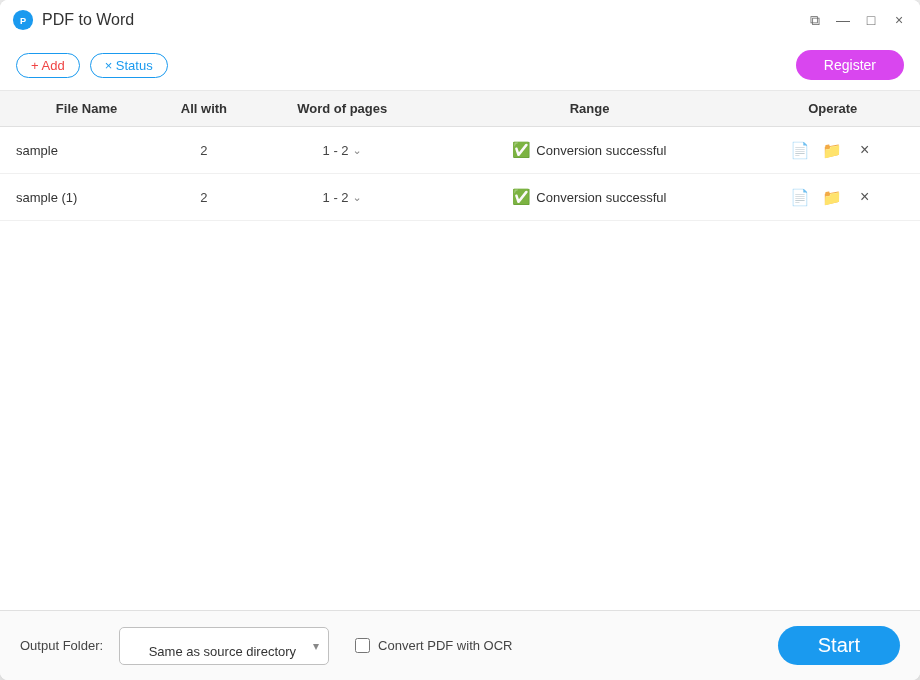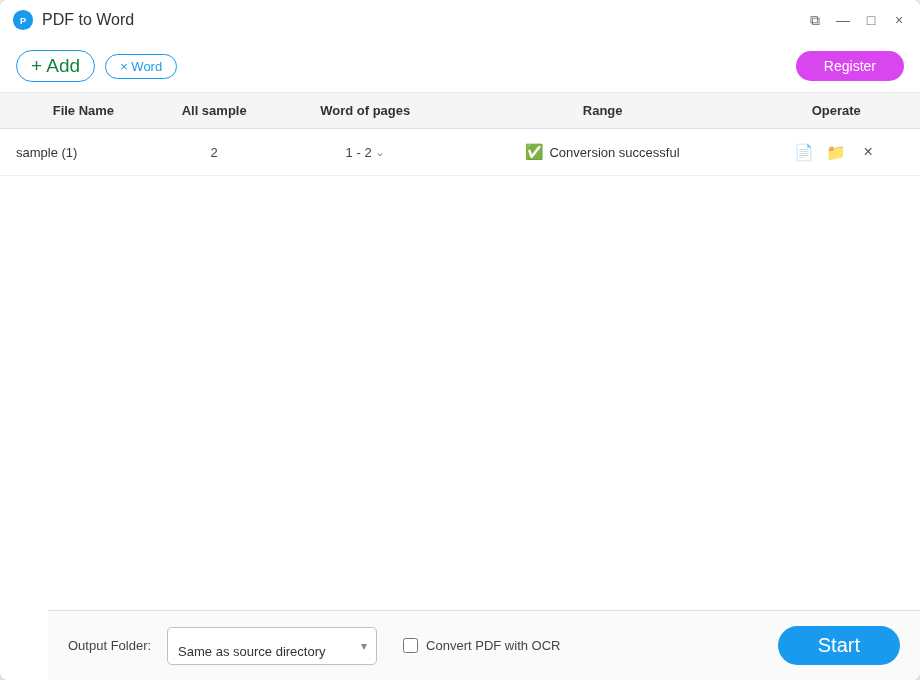--- a/index.html
+++ b/index.html
@@ -74,22 +74,22 @@
       background: #fff;
       gap: 10px;
     }
     .btn-add {
       display: flex;
       align-items: center;
       gap: 4px;
       border: 1.5px solid #1a9aef;
       border-radius: 20px;
       background: #fff;
-      color: #15803d;
-      font-size: 19px;
+      color: #ef4444;
+      font-size: 13px;
       padding: 4px 14px;
       cursor: pointer;
       font-weight: 500;
     }
     .btn-clear {
       display: flex;
       align-items: center;
       gap: 4px;
       border: 1.5px solid #1a9aef;
       border-radius: 20px;
@@ -189,21 +189,20 @@
     
     .footer {
       border-top: 1px solid #e0e0e0;
       background: #fafafa;
       padding: 14px 20px;
       display: flex;
       align-items: center;
       gap: 16px;
       flex-shrink: 0;
       height: 70px;
-      margin-left: 48px;
     }
     .output-label {
       font-size: 13px;
       color: #444;
       font-weight: 500;
       white-space: nowrap;
     }
     .select-wrapper {
       position: relative;
       display: inline-flex;
@@ -213,20 +212,21 @@
       border: 1.5px solid #c0c0c0;
       border-radius: 5px;
       padding: 16px 32px 5px 10px;
       font-size: 13px;
       color: #333;
       background: #fff;
       cursor: pointer;
       min-width: 210px;
       outline: none;
       appearance: none;
+      text-align: right;
       -webkit-appearance: none;
     }
     .select-chevron {
       position: absolute;
       right: 10px;
       pointer-events: none;
       color: #888;
       font-size: 12px;
     }
     .ocr-section {
@@ -274,38 +274,56 @@
     <div class="title-bar-controls">
       <span title="Restore">⧉</span>
       <span title="Minimize">—</span>
       <span title="Maximize">□</span>
       <span title="Close">×</span>
     </div>
   </div>
 
   <div class="toolbar">
     <button class="btn-add">+ Add</button>
-    <button class="btn-clear">× Word</button>
+    <button class="btn-clear">× Status</button>
     <div class="toolbar-spacer"></div>
     <button class="btn-register">Register</button>
   </div>
 
   <div class="table-container">
     <table>
       <thead>
         <tr>
           <th>File Name</th>
-          <th>All sample</th>
+          <th>All with</th>
           <th>Word of pages</th>
           <th>Range</th>
           <th>Operate</th>
         </tr>
       </thead>
       <tbody id="table-body">
 
+      <tr>
+            <td>sample</td>
+            <td>2</td>
+            <td><span class="range-selector">1 - 2 <span class="range-arrow">⌄</span></span></td>
+            <td>
+              <div class="status-success">
+                <span class="status-icon">✅</span>
+                <span>Conversion successful</span>
+              </div>
+            </td>
+            <td>
+              <div class="operate-btns">
+    <span class="op-btn" title="Open file">📄</span>
+    <span class="op-btn" title="Open folder">📁</span>
+    <span class="op-btn close" title="Remove">×</span>
+  </div>
+            </td>
+          </tr>
           <tr>
             <td>sample (1)</td>
             <td>2</td>
             <td><span class="range-selector">1 - 2 <span class="range-arrow">⌄</span></span></td>
             <td>
               <div class="status-success">
                 <span class="status-icon">✅</span>
                 <span>Conversion successful</span>
               </div>
             </td>

